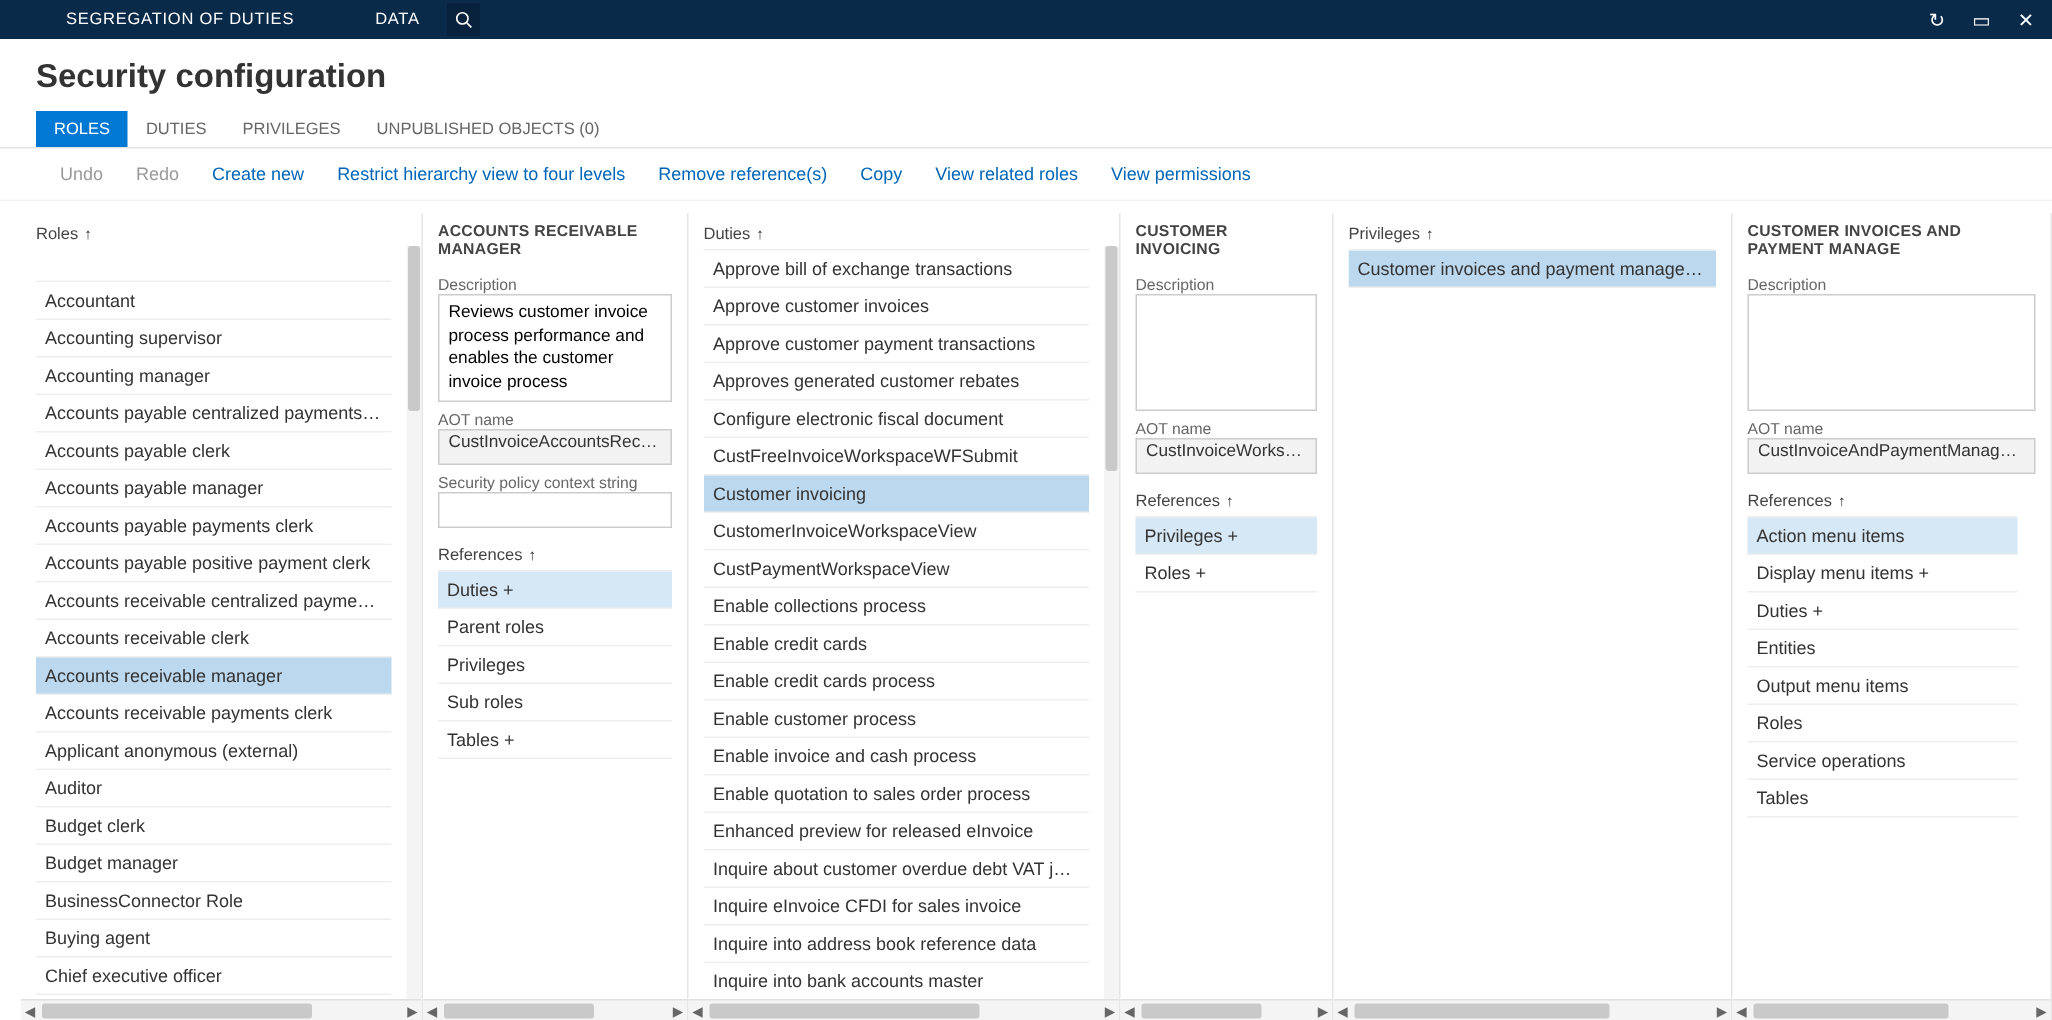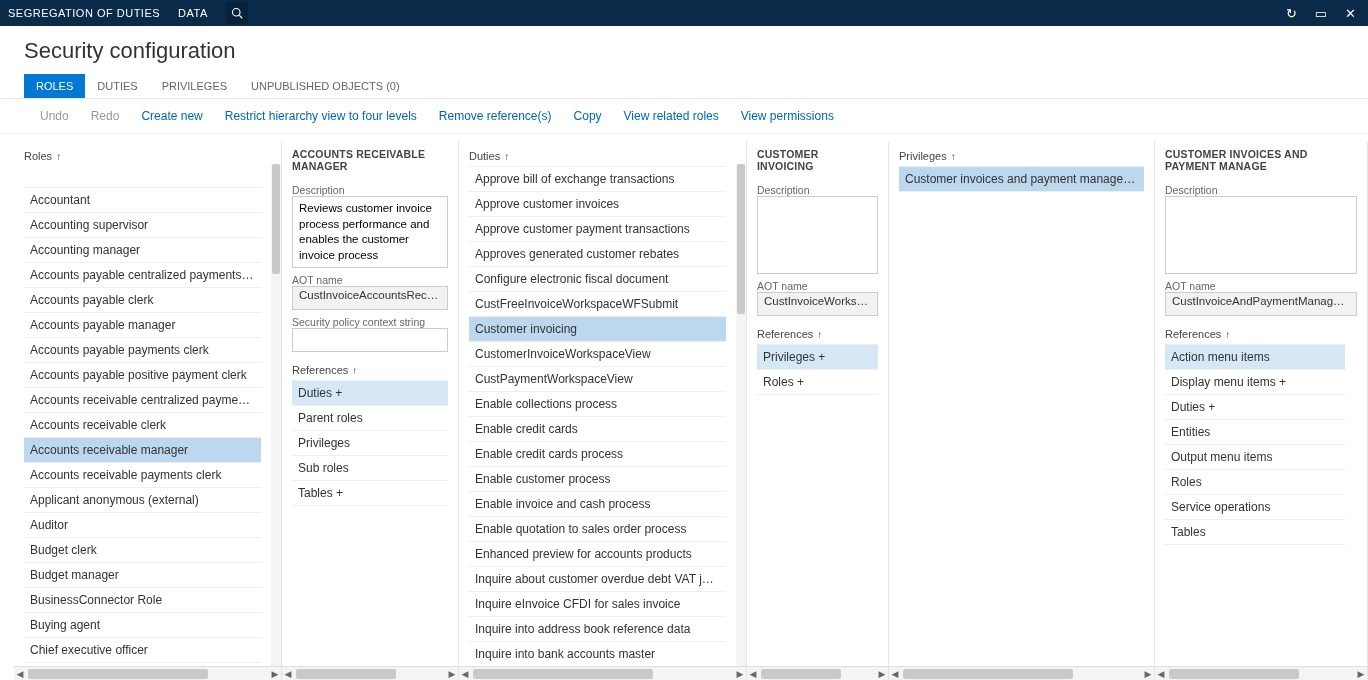--- a/index.html
+++ b/index.html
@@ -1,26 +1,26 @@
 <!DOCTYPE html>
 <html><head>
 <meta charset="utf-8">
 <style>
 * { box-sizing: border-box; margin: 0; padding: 0; }
 body { font-family: "Segoe UI", Tahoma, sans-serif; font-size: 12px; color: #333; background: #fff; width: 1368px; height: 680px; overflow: hidden; }
 
 .topbar { background: #0a2a4a; color: #fff; height: 26px; display: flex; align-items: center; padding: 0 8px; }
 .topbar .nav { display: flex; gap: 18px; font-size: 11px; }
-.topbar .nav span { cursor: pointer; letter-spacing: 0.5px; }
+.topbar .nav span { cursor: pointer; letter-spacing: 0.5px; margin-left: 36px; }
 .topbar .search-ico { margin-left: 18px; width: 22px; height: 22px; display: flex; align-items: center; justify-content: center; background: #08223d; }
 .topbar .spacer { flex: 1; }
 .topbar .win-icons { display: flex; gap: 18px; padding-right: 4px; }
 .topbar .win-icons span { cursor: pointer; font-size: 13px; }
 
-.page-title { font-size: 22px; font-weight: 400; padding: 12px 24px 10px; color: #333; }
+.page-title { font-size: 22px; font-weight: 700; padding: 12px 24px 10px; color: #333; }
 
 .tabs { display: flex; border-bottom: 1px solid #e5e5e5; padding-left: 24px; }
 .tab { padding: 6px 12px; font-size: 11px; color: #666; cursor: pointer; }
 .tab.active { background: #0078d4; color: #fff; }
 
 .toolbar { display: flex; gap: 22px; padding: 10px 24px 10px 40px; font-size: 12px; border-bottom: 1px solid #f0f0f0; }
 .toolbar span { color: #0066b8; cursor: pointer; text-align: center; }
 .toolbar span.disabled { color: #999; cursor: default; }
 
 .columns { display: flex; position: absolute; top: 142px; left: 0; right: 0; bottom: 0; }
@@ -186,21 +186,21 @@
         <div class="list-item">CustFreeInvoiceWorkspaceWFSubmit</div>
         <div class="list-item selected">Customer invoicing</div>
         <div class="list-item">CustomerInvoiceWorkspaceView</div>
         <div class="list-item">CustPaymentWorkspaceView</div>
         <div class="list-item">Enable collections process</div>
         <div class="list-item">Enable credit cards</div>
         <div class="list-item">Enable credit cards process</div>
         <div class="list-item">Enable customer process</div>
         <div class="list-item">Enable invoice and cash process</div>
         <div class="list-item">Enable quotation to sales order process</div>
-        <div class="list-item">Enhanced preview for accounts products</div>
+        <div class="list-item">Enhanced preview for released eInvoice</div>
         <div class="list-item">Inquire about customer overdue debt VAT journals</div>
         <div class="list-item">Inquire eInvoice CFDI for sales invoice</div>
         <div class="list-item">Inquire into address book reference data</div>
         <div class="list-item">Inquire into bank accounts master</div>
       </div>
     <div class="vscroll-track">
         <div class="vscroll-thumb" style="height:150px"></div>
       </div>
     <div class="hscroll">
         <span class="arrow l">◀</span>

